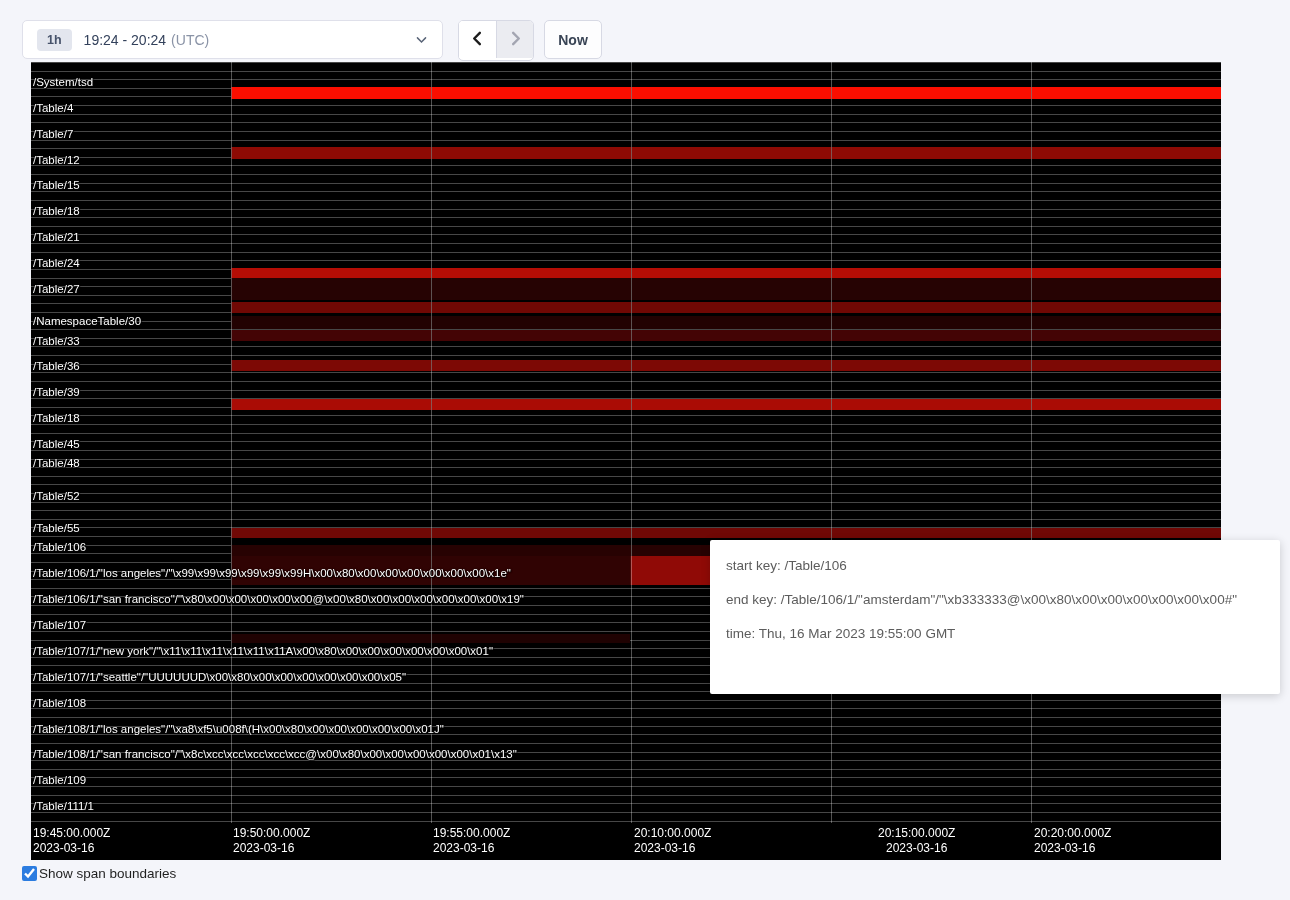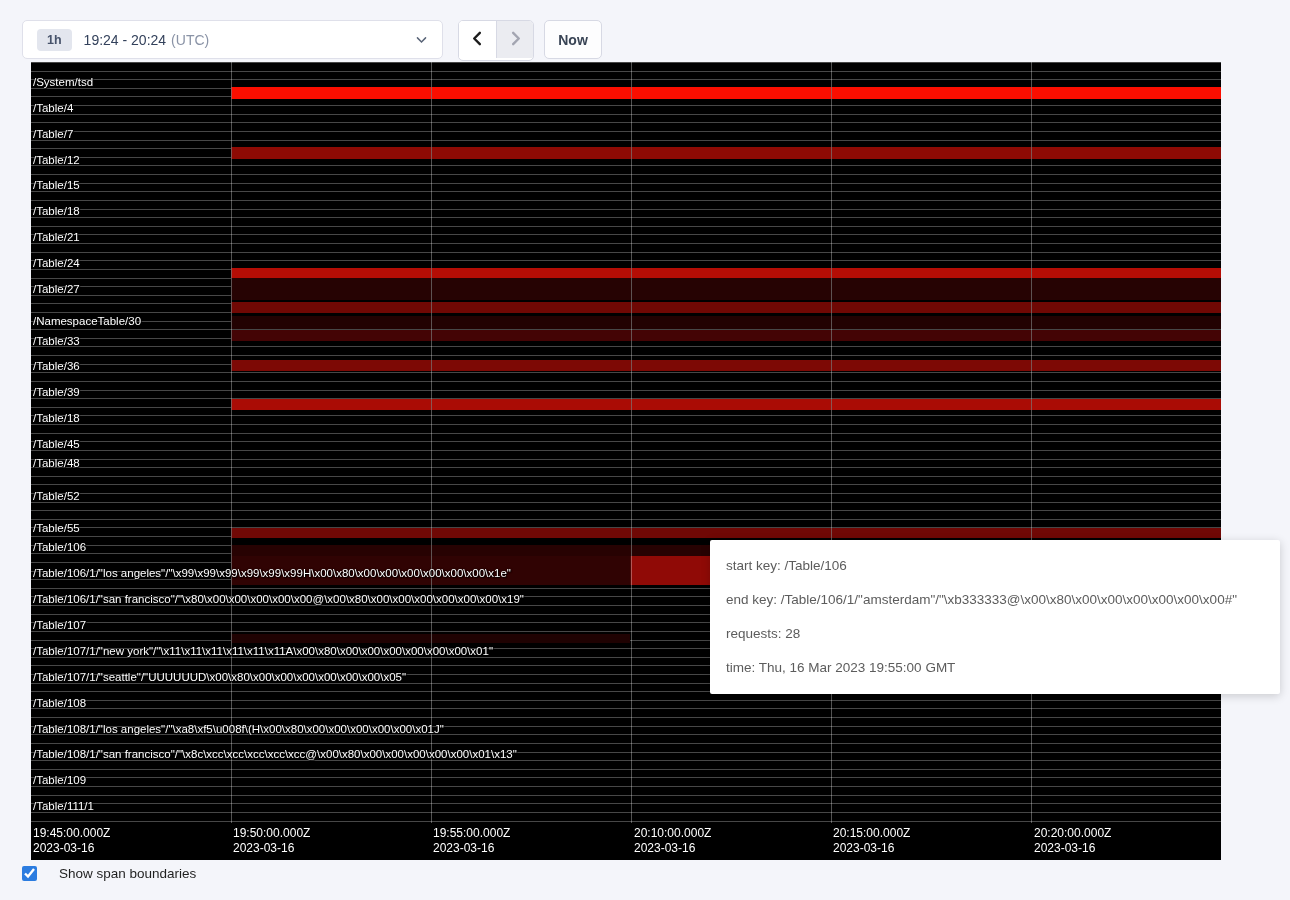--- a/index.html
+++ b/index.html
@@ -58,21 +58,21 @@
     position:absolute;left:710px;top:540px;width:570px;height:154px;
     background:#fff;border-radius:2px;box-shadow:0 2px 10px rgba(0,0,0,.18);
     box-sizing:border-box;padding:9px 16px;z-index:5;
   }
   .span-tooltip p{
     margin:0;line-height:34px;font-size:13.5px;color:#5c5c5c;
     white-space:nowrap;overflow:hidden;
   }
   
   .footer-check{
-    position:absolute;left:22px;top:866px;display:flex;align-items:center;gap:22px;
+    position:absolute;left:22px;top:866px;display:flex;align-items:center;gap:2px;
     font-size:13.5px;color:#1f1f1f;cursor:pointer;
   }
   .footer-check input{width:15px;height:15px;margin:0;accent-color:#2b7ce0;cursor:pointer;}
 </style>
 </head>
 <body>
 
 <div class="time-select">
   <span class="range-badge">1h</span>
   <span class="range-label">19:24 - 20:24</span>
@@ -169,34 +169,33 @@
         <div>2023-03-16</div>
       </div>
       <div class="axis-item" style="left: 402px;">
         <div>19:55:00.000Z</div>
         <div>2023-03-16</div>
       </div>
       <div class="axis-item" style="left: 603px;">
         <div>20:10:00.000Z</div>
         <div>2023-03-16</div>
       </div>
-      <div class="axis-item" style="left: 802px;">
+      <div class="axis-item" style="left: 847px; text-align: center;">
         <div>20:15:00.000Z</div>
         <div>2023-03-16</div>
       </div>
       <div class="axis-item" style="left: 1003px;">
         <div>20:20:00.000Z</div>
         <div>2023-03-16</div>
       </div>
     </div>
 </div>
 
 <div class="span-tooltip">
   <p>start key: /Table/106</p>
   <p>end key: /Table/106/1/"amsterdam"/"\xb333333@\x00\x80\x00\x00\x00\x00\x00\x00#"</p>
-  <p>requests: 28</p>
   <p>time: Thu, 16 Mar 2023 19:55:00 GMT</p>
 </div>
 
 <label class="footer-check">
   <input type="checkbox" id="span-checkbox" checked="" style="">
   <span>Show span boundaries</span>
 </label>
 
 </body></html>

